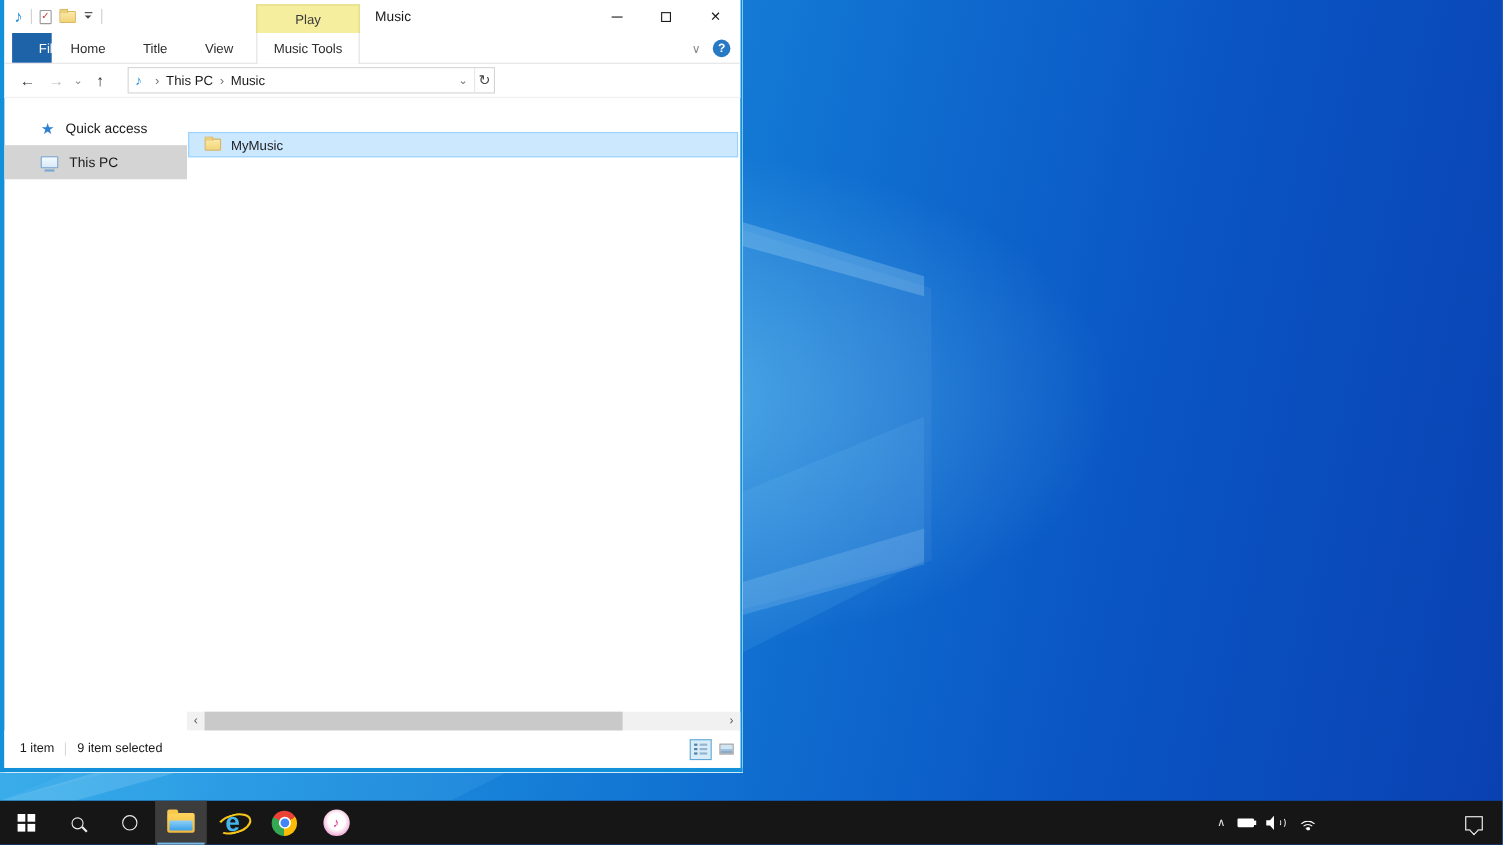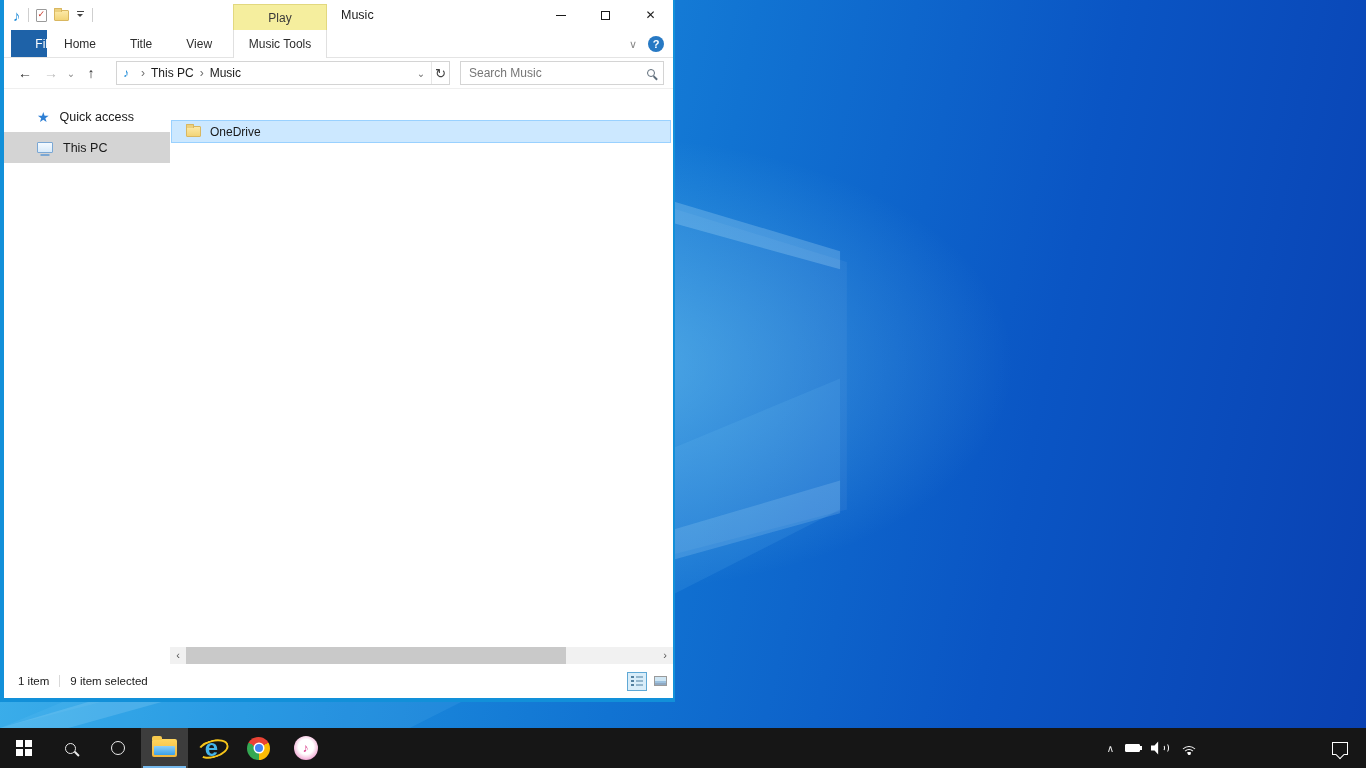--- a/index.html
+++ b/index.html
@@ -242,43 +242,39 @@
     <div class="addressbox">
       <span class="note">♪</span>
       <span class="crumb-sep">›</span>
       <span class="crumb">This PC</span>
       <span class="crumb-sep">›</span>
       <span class="crumb">Music</span>
       <span class="addr-spacer"></span>
       <span class="addr-dd">⌄</span>
       <span class="refresh-btn">↻</span>
     </div>
-    <div class="searchbox">
-      <input type="text" placeholder="Search Music" style="">
-      <span class="mag"></span>
-    </div>
   </div>
 
   <div class="main">
     <div class="sidebar">
       <div class="side-item">
         <span class="star">★</span>
         <span>Quick access</span>
       </div>
       <div class="side-item selected">
         <span class="pc-icon"></span>
         <span>This PC</span>
       </div>
     </div>
 
     <div class="content">
 
       <div class="file-row">
         <span class="folder-s"></span>
-        <span>OneDrive</span>
+        <span>MyMusic</span>
       </div>
 
       <div class="hscroll">
         <span class="scroll-arrow">‹</span>
         <span class="scroll-track">
           <span class="scroll-thumb"></span>
         </span>
         <span class="scroll-arrow">›</span>
       </div>
     </div>

